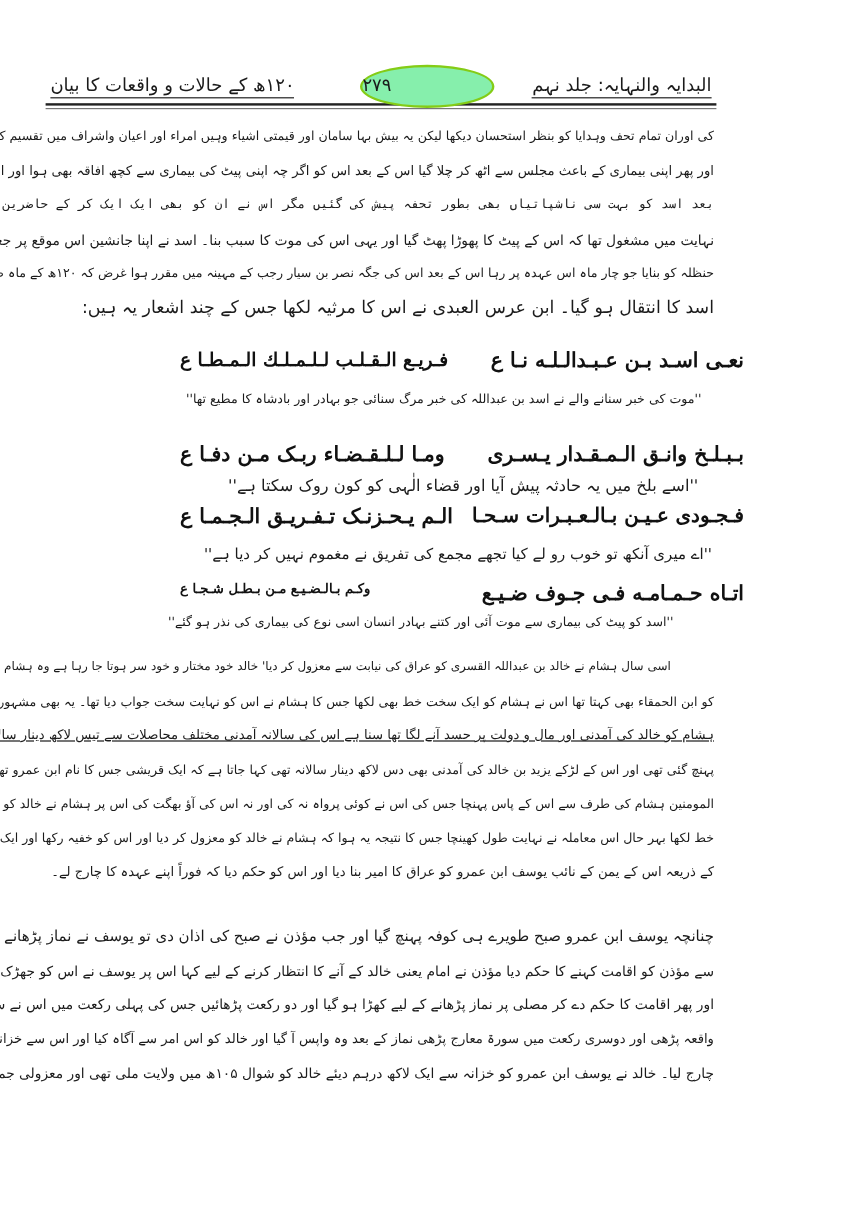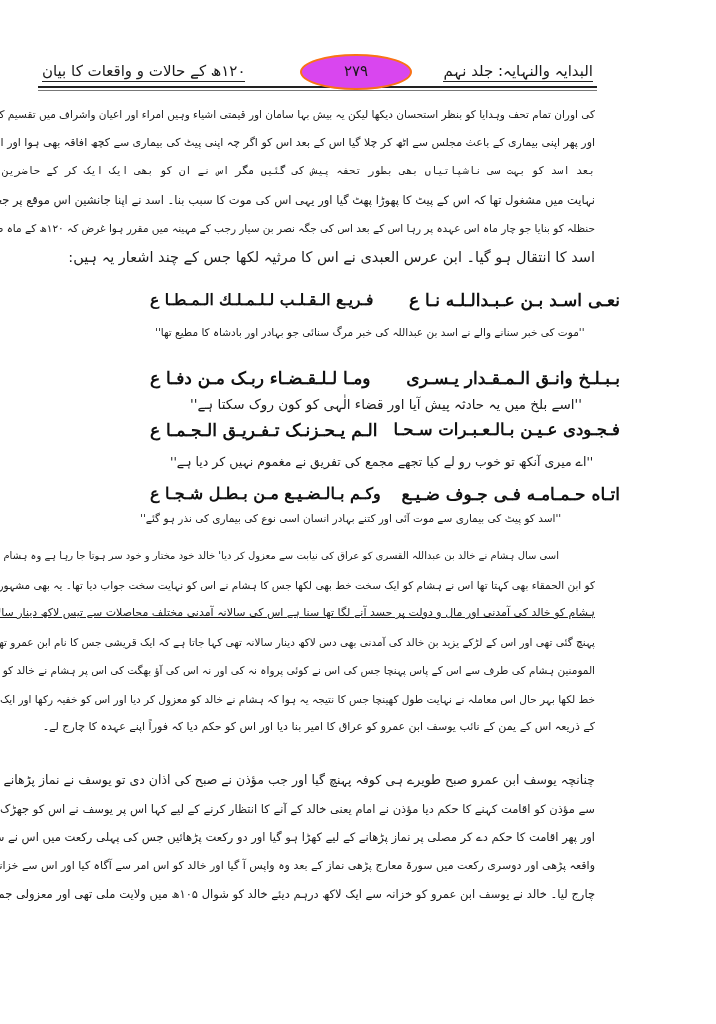--- a/index.html
+++ b/index.html
@@ -44,27 +44,26 @@
       border-bottom: 1px solid #222;
       padding-bottom: 1px;
       white-space: nowrap;
     }
     .page-oval {
       position: absolute;
       left: 262px;
       top: -2px;
       width: 112px;
       height: 36px;
-      border: 2px solid #f97316;
+      border: 2px solid #84cc16;
       border-radius: 50%;
       box-sizing: border-box;
-      text-align: center;
       line-height: 30px;
       font-size: 15px;
-      background: #d946ef;
+      background: #86efac;
       z-index: 2;
     }
     .rule-thick {
       position: absolute;
       left: 0; right: 0;
       top: 30px;
       height: 2px;
       background: #222;
     }
     .rule-thin {
@@ -165,21 +164,21 @@
     <div class="translation" style="top:396px; left:190px;">''اسے بلخ میں یہ حادثہ پیش آیا   اور قضاء الٰہی کو کون روک سکتا ہے''</div>
 
     <div class="verse" style="top:420px;">
       <span class="hemi-right" style="font-size: 16.5px;">فـجـودی عـيـن بـالـعـبـرات سـحـا</span>
       <span class="hemi-left">الـم يـحـزنـک تـفـريـق الـجـمـا ع</span>
     </div>
     <div class="translation" style="top: 454px; left: 170px; font-size: 12.5px;">''اے میری آنکھ تو خوب رو لے   کیا تجھے مجمع کی تفریق نے مغموم نہیں کر دیا ہے''</div>
 
     <div class="verse" style="top:484px;">
       <span class="hemi-right">اتـاه حـمـامـه فـی جـوف ضـيـع</span>
-      <span class="hemi-left" style="font-size: 16px;">وكـم بـالـضـيـع مـن بـطـل شـجـا ع</span>
+      <span class="hemi-left" style="font-size: 11px;">وكـم بـالـضـيـع مـن بـطـل شـجـا ع</span>
     </div>
     <div class="translation" style="top: 512px; left: 140px; font-size: 10.5px;">''اسد کو پیٹ کی بیماری سے موت آئی   اور کتنے بہادر انسان اسی نوع کی بیماری کی نذر ہو گئے''</div>
   </div>
 
   <div class="body-text para2">
     <span class="line" style="padding-right: 36px; font-size: 10px;">اسی سال ہشام نے خالد بن عبداللہ القسری کو عراق کی نیابت سے معزول کر دیا' خالد خود مختار و خود سر ہوتا جا رہا ہے وہ ہشام</span>
     <span class="line" style="font-size: 10.5px;">کو ابن الحمقاء بھی کہتا تھا اس نے ہشام کو ایک سخت خط بھی لکھا جس کا ہشام نے اس کو نہایت سخت جواب دیا تھا۔ یہ بھی مشہور ہے کہ</span>
     <span class="line" style="font-size: 11px; text-decoration: underline;">ہشام کو خالد کی آمدنی اور مال و دولت پر حسد آنے لگا تھا سنا ہے اس کی سالانہ آمدنی مختلف محاصلات سے تیس لاکھ دینار سالانہ تک</span>
     <span class="line" style="font-size: 10.5px;">پہنچ گئی تھی اور اس کے لڑکے یزید بن خالد کی آمدنی بھی دس لاکھ دینار سالانہ تھی کہا جاتا ہے کہ ایک قریشی جس کا نام ابن عمرو تھا امیر</span>
     <span class="line" style="font-size: 10.5px;">المومنین ہشام کی طرف سے اس کے پاس پہنچا جس کی اس نے کوئی پرواہ نہ کی اور نہ اس کی آؤ بھگت کی اس پر ہشام نے خالد کو سخت</span>

